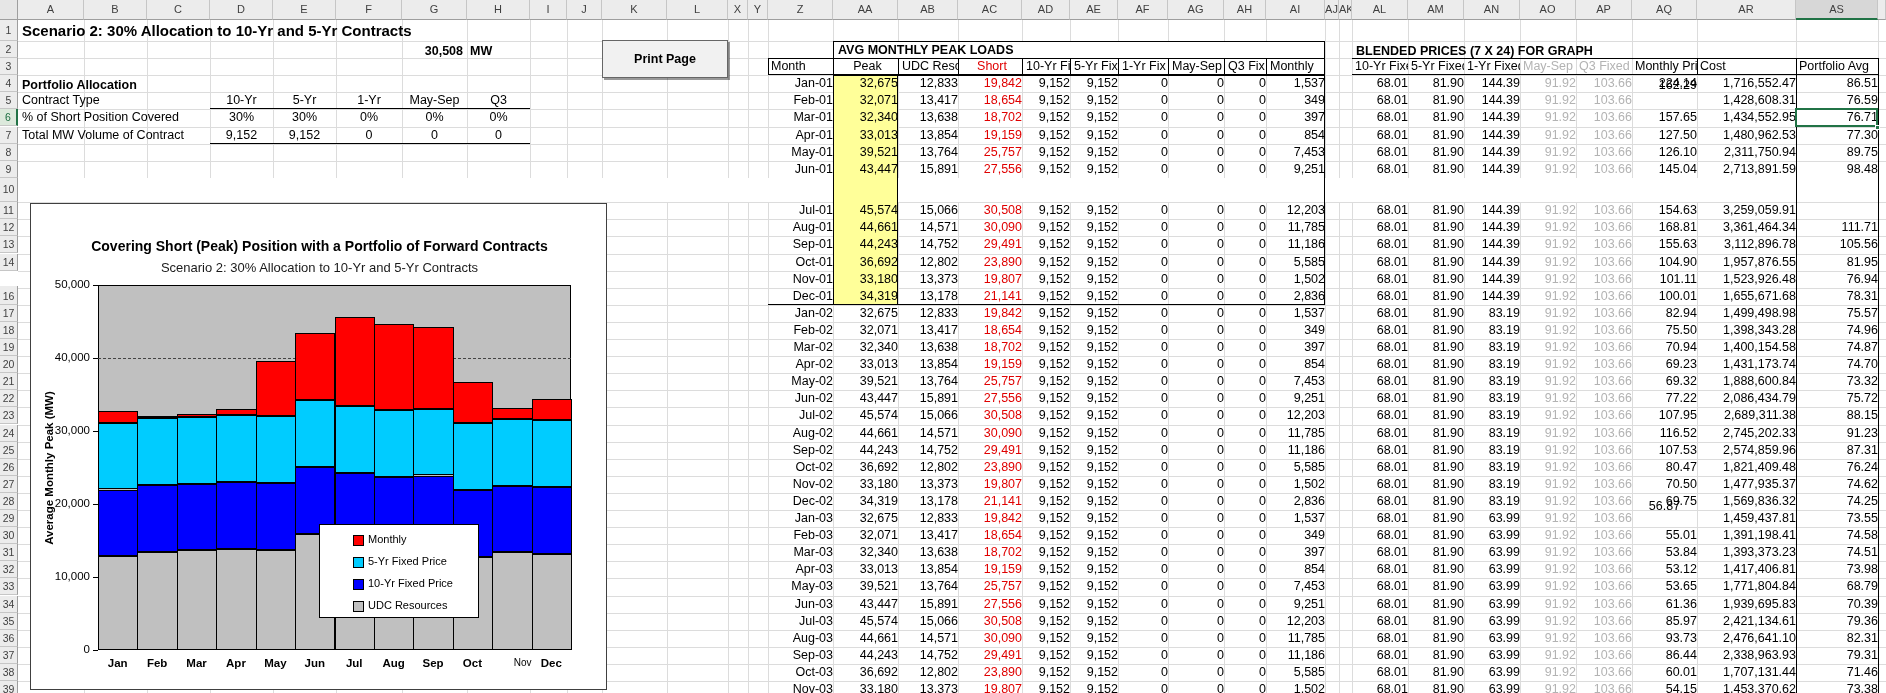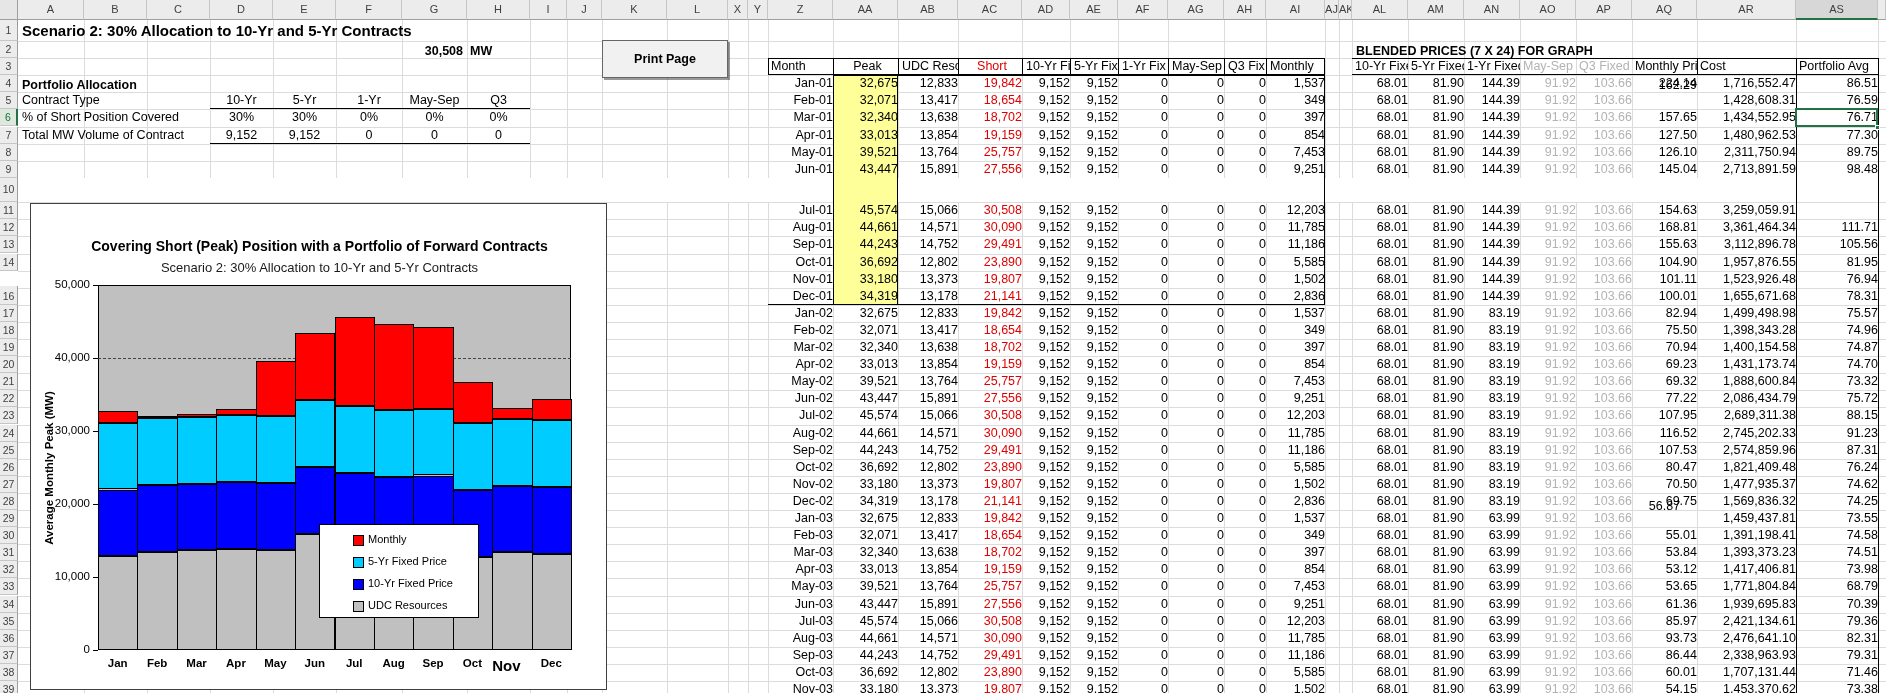--- a/index.html
+++ b/index.html
@@ -1075,21 +1075,21 @@
         <div class="chel" style="left: 382.333px; top: 453px; width: 39.4167px; text-align: center; font-size: 11.5px; font-weight: bold;">Sep</div>
         <div class="chel" style="left: 421.75px; top: 352.545px; width: 40.4167px; height: 93.4546px; background: rgb(192, 192, 192); border: 1px solid rgb(0, 0, 0); box-sizing: border-box;"></div>
         <div class="chel" style="left: 421.75px; top: 285.736px; width: 40.4167px; height: 66.8096px; background: rgb(0, 0, 255); border: 1px solid rgb(0, 0, 0); box-sizing: border-box;"></div>
         <div class="chel" style="left: 421.75px; top: 218.926px; width: 40.4167px; height: 66.8096px; background: rgb(0, 204, 255); border: 1px solid rgb(0, 0, 0); box-sizing: border-box;"></div>
         <div class="chel" style="left: 421.75px; top: 178.156px; width: 40.4167px; height: 40.7705px; background: rgb(255, 0, 0); border: 1px solid rgb(0, 0, 0); box-sizing: border-box;"></div>
         <div class="chel" style="left: 421.75px; top: 453px; width: 39.4167px; text-align: center; font-size: 11.5px; font-weight: bold;">Oct</div>
         <div class="chel" style="left: 461.167px; top: 348.377px; width: 40.4167px; height: 97.6229px; background: rgb(192, 192, 192); border: 1px solid rgb(0, 0, 0); box-sizing: border-box;"></div>
         <div class="chel" style="left: 461.167px; top: 281.568px; width: 40.4167px; height: 66.8096px; background: rgb(0, 0, 255); border: 1px solid rgb(0, 0, 0); box-sizing: border-box;"></div>
         <div class="chel" style="left: 461.167px; top: 214.758px; width: 40.4167px; height: 66.8096px; background: rgb(0, 204, 255); border: 1px solid rgb(0, 0, 0); box-sizing: border-box;"></div>
         <div class="chel" style="left: 461.167px; top: 203.793px; width: 40.4167px; height: 10.9646px; background: rgb(255, 0, 0); border: 1px solid rgb(0, 0, 0); box-sizing: border-box;"></div>
-        <div class="chel" style="left: 461.167px; top: 453px; width: 39.4167px; text-align: left; font-size: 15px; font-weight: bold;">Nov</div>
+        <div class="chel" style="left: 461.167px; top: 453px; width: 39.4167px; text-align: right; font-size: 10px; font-weight: normal;">Nov</div>
         <div class="chel" style="left: 500.583px; top: 349.801px; width: 40.4167px; height: 96.1994px; background: rgb(192, 192, 192); border: 1px solid rgb(0, 0, 0); box-sizing: border-box;"></div>
         <div class="chel" style="left: 500.583px; top: 282.991px; width: 40.4167px; height: 66.8096px; background: rgb(0, 0, 255); border: 1px solid rgb(0, 0, 0); box-sizing: border-box;"></div>
         <div class="chel" style="left: 500.583px; top: 216.181px; width: 40.4167px; height: 66.8096px; background: rgb(0, 204, 255); border: 1px solid rgb(0, 0, 0); box-sizing: border-box;"></div>
         <div class="chel" style="left: 500.583px; top: 195.479px; width: 40.4167px; height: 20.7028px; background: rgb(255, 0, 0); border: 1px solid rgb(0, 0, 0); box-sizing: border-box;"></div>
         <div class="chel" style="left: 500.583px; top: 453px; width: 39.4167px; text-align: center; font-size: 11.5px; font-weight: bold;">Dec</div>
         <div class="chel" style="left: -80px; top: 255.5px; width: 200px; height: 16px; text-align: center; font-size: 11.5px; font-weight: bold; transform: rotate(-90deg);">Average Monthly Peak (MW)</div>
         <div class="chel" style="left: 288px; top: 320px; width: 160px; height: 94px; background: rgb(255, 255, 255); border: 1px solid rgb(0, 0, 0); box-sizing: border-box;">
           <div class="chel" style="left: 0px; top: 8px; width: 160px; height: 14px;">
             <div class="chel" style="left: 33px; top: 2px; width: 9px; height: 9px; background: rgb(255, 0, 0); border: 1px solid rgb(0, 0, 0);"></div>
             <div class="chel" style="left: 48px; top: 0px; font-size: 11px;">Monthly</div>
@@ -1106,15 +1106,16 @@
             <div class="chel" style="left: 33px; top: 2px; width: 9px; height: 9px; background: rgb(192, 192, 192); border: 1px solid rgb(0, 0, 0);"></div>
             <div class="chel" style="left: 48px; top: 0px; font-size: 11px;">UDC Resources</div>
           </div>
         </div>
       </div>
     </div>
   <div class="cell t1">Scenario 2: 30% Allocation to 10-Yr and 5-Yr Contracts</div>
   <div class="cell t2v">30,508</div>
   <div class="cell t2u">MW</div>
   <div class="cell t4">Portfolio Allocation</div>
+  <div class="cell mtitle">AVG MONTHLY PEAK LOADS</div>
   <div class="cell rtitle">BLENDED PRICES (7 X 24) FOR GRAPH</div>
   <button class="printbtn">Print Page</button>
 </div>
 
 </body></html>

